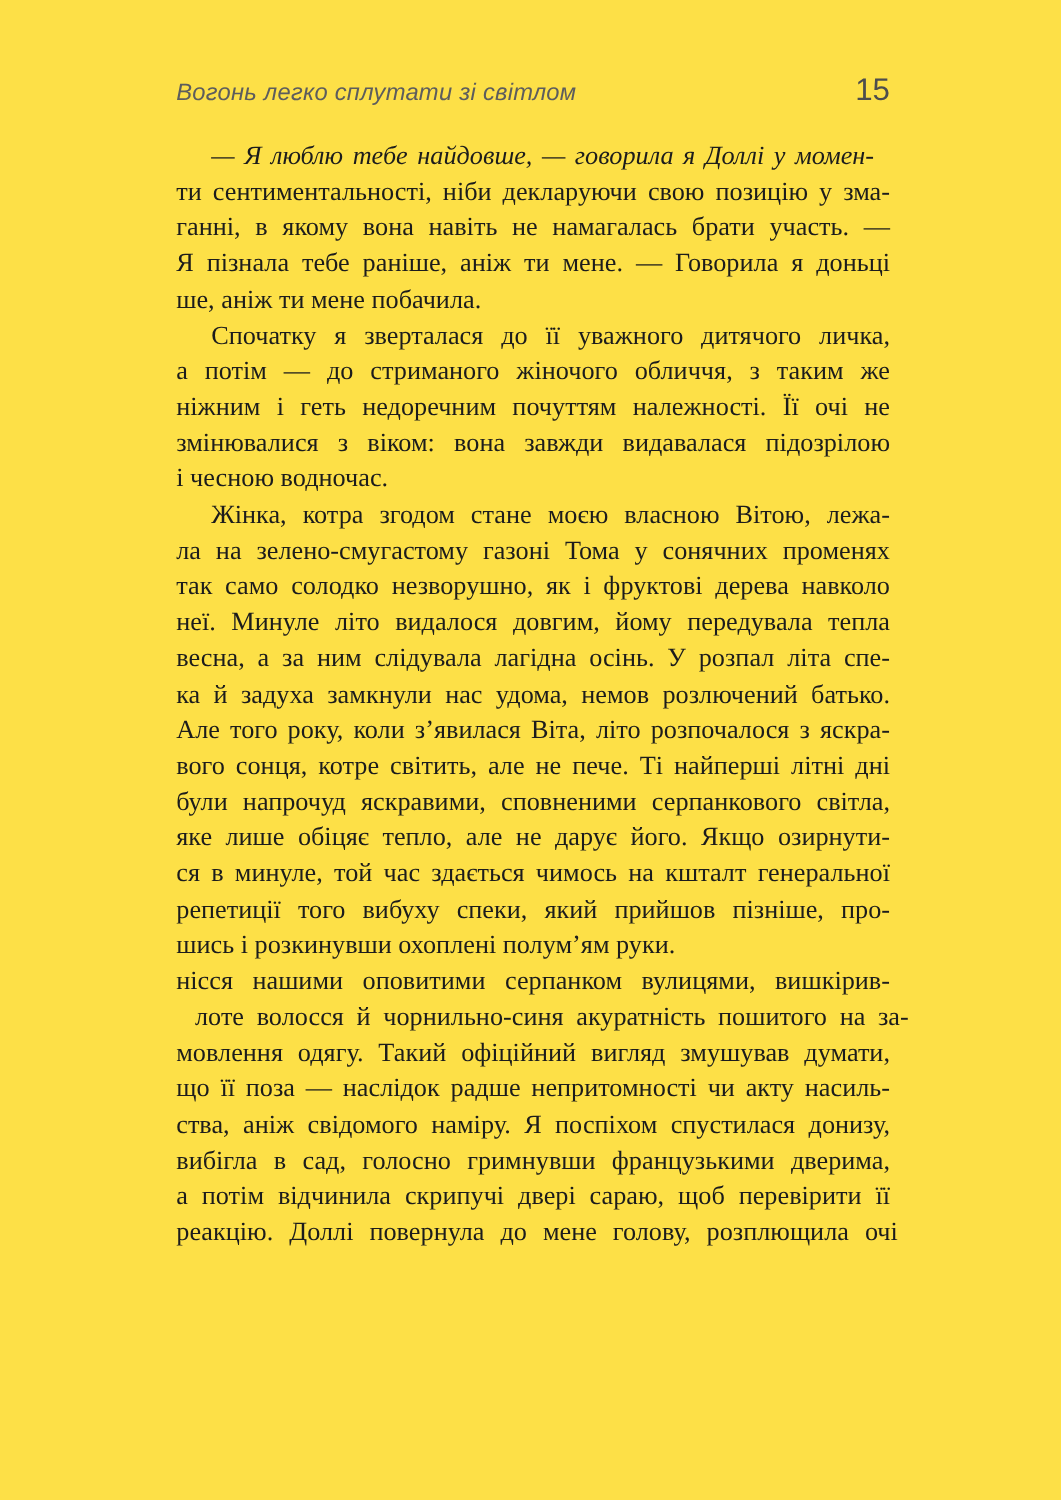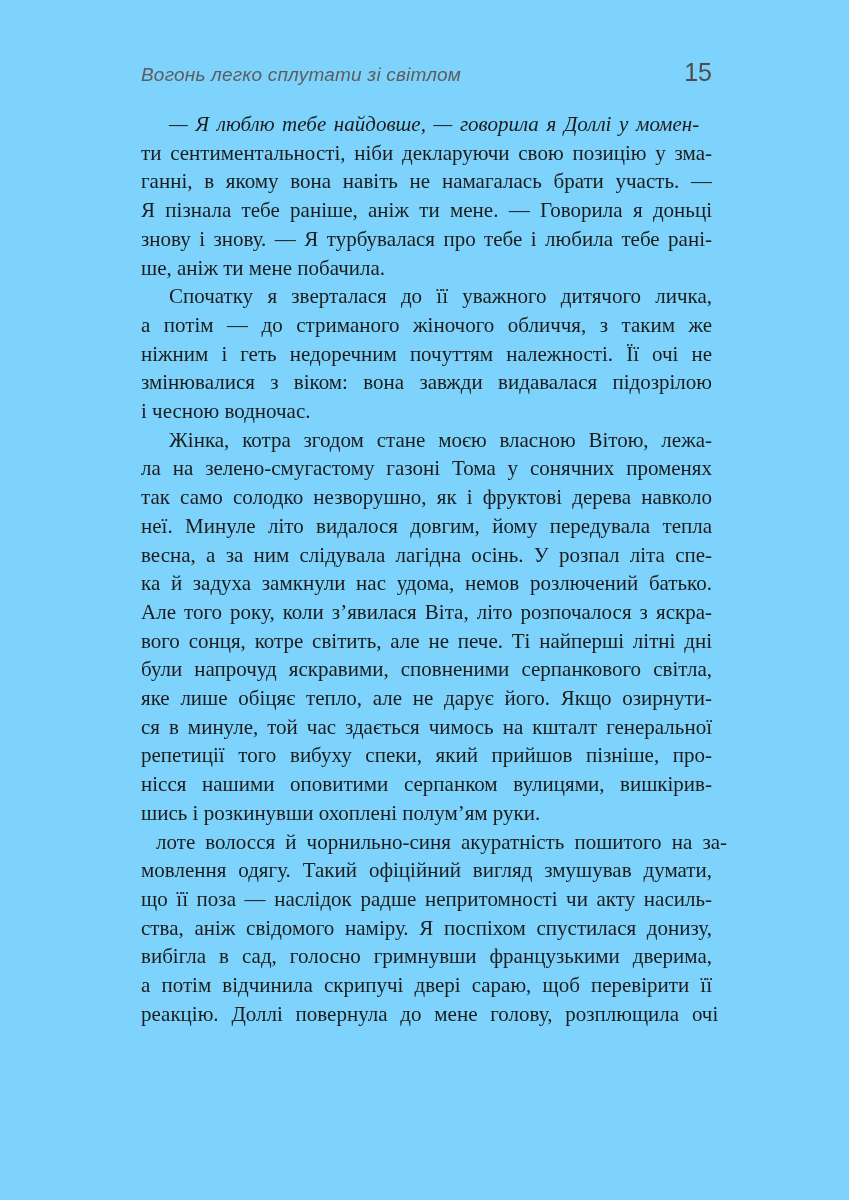--- a/index.html
+++ b/index.html
@@ -7,21 +7,21 @@
     width: 849px;
     height: 1200px;
     background: #ffffff;
     position: relative;
     overflow: hidden;
     font-family: "Liberation Serif", "DejaVu Serif", serif;
   }
   .page {
     position: absolute;
     inset: 0;
-    background: #7dd3fc;
+    background: #fde047;
   }
   .running-head {
     position: absolute;
     left: 141px;
     top: 58px;
     width: 571px;
     display: flex;
     justify-content: space-between;
     align-items: baseline;
   }
@@ -61,41 +61,40 @@
 <div class="page">
   <div class="running-head">
     <span class="running-title">Вогонь легко сплутати зі світлом</span>
     <span class="page-number">15</span>
   </div>
   <div class="body-text">
       <div class="line first"><span style="word-spacing: 2.39844px; font-style: italic;">— Я люблю тебе найдовше, — говорила я Доллі у момен-</span></div>
       <div class="line"><span style="word-spacing: 3.55804px;">ти сентиментальності, ніби декларуючи свою позицію у зма-</span></div>
       <div class="line"><span style="word-spacing: 6.47396px;">ганні, в якому вона навіть не намагалась брати участь. —</span></div>
       <div class="line"><span style="word-spacing: 5.06406px;">Я пізнала тебе раніше, аніж ти мене. — Говорила я доньці</span></div>
-      <div class="line"><span style="word-spacing: 3.20739px;">знову і знову. — Я турбувалася про тебе і любила тебе рані-</span></div>
       <div class="line final"><span>ше, аніж ти мене побачила.</span></div>
       <div class="line first"><span style="word-spacing: 9.01339px;">Спочатку я зверталася до її уважного дитячого личка,</span></div>
       <div class="line"><span style="word-spacing: 8.25px;">а потім — до стриманого жіночого обличчя, з таким же</span></div>
       <div class="line"><span style="word-spacing: 7.79883px;">ніжним і геть недоречним почуттям належності. Її очі не</span></div>
       <div class="line"><span style="word-spacing: 10.0625px;">змінювалися з віком: вона завжди видавалася підозрілою</span></div>
       <div class="line final"><span>і чесною водночас.</span></div>
       <div class="line first"><span style="word-spacing: 7.54464px;">Жінка, котра згодом стане моєю власною Вітою, лежа-</span></div>
       <div class="line"><span style="word-spacing: 6.64062px;">ла на зелено-смугастому газоні Тома у сонячних променях</span></div>
       <div class="line"><span style="word-spacing: 4.89258px;">так само солодко незворушно, як і фруктові дерева навколо</span></div>
       <div class="line"><span style="word-spacing: 7.16295px;">неї. Минуле літо видалося довгим, йому передувала тепла</span></div>
       <div class="line"><span style="word-spacing: 5.02031px;">весна, а за ним слідувала лагідна осінь. У розпал літа спе-</span></div>
       <div class="line"><span style="word-spacing: 5.42188px;">ка й задуха замкнули нас удома, немов розлючений батько.</span></div>
       <div class="line"><span style="word-spacing: 2.81944px; margin-top: 44px;">Але того року, коли з’явилася Віта, літо розпочалося з яскра-</span></div>
       <div class="line"><span style="word-spacing: 3.54375px;">вого сонця, котре світить, але не пече. Ті найперші літні дні</span></div>
       <div class="line"><span style="word-spacing: 6.84375px;">були напрочуд яскравими, сповненими серпанкового світла,</span></div>
       <div class="line"><span style="word-spacing: 5.47049px;">яке лише обіцяє тепло, але не дарує його. Якщо озирнути-</span></div>
       <div class="line"><span style="word-spacing: 3.72743px;">ся в минуле, той час здається чимось на кшталт генеральної</span></div>
       <div class="line"><span style="word-spacing: 8.38393px;">репетиції того вибуху спеки, який прийшов пізніше, про-</span></div>
+      <div class="line final"><span>шись і розкинувши охоплені полум’ям руки.</span></div>
       <div class="line"><span style="word-spacing: 10.3281px;">нісся нашими оповитими серпанком вулицями, вишкірив-</span></div>
-      <div class="line final"><span>шись і розкинувши охоплені полум’ям руки.</span></div>
       <div class="line"><span style="word-spacing: 4.87054px; margin-left: 15px;">лоте волосся й чорнильно-синя акуратність пошитого на за-</span></div>
       <div class="line"><span style="word-spacing: 6.66667px;">мовлення одягу. Такий офіційний вигляд змушував думати,</span></div>
       <div class="line"><span style="word-spacing: 3.38194px;">що її поза — наслідок радше непритомності чи акту насиль-</span></div>
       <div class="line"><span style="word-spacing: 5.47991px;">ства, аніж свідомого наміру. Я поспіхом спустилася донизу,</span></div>
       <div class="line"><span style="word-spacing: 7.77604px;">вибігла в сад, голосно гримнувши французькими дверима,</span></div>
       <div class="line"><span style="word-spacing: 5.86328px;">а потім відчинила скрипучі двері сараю, щоб перевірити її</span></div>
       <div class="line"><span style="word-spacing: 7.54911px;">реакцію. Доллі повернула до мене голову, розплющила очі</span></div>
     </div>
 </div>
 

